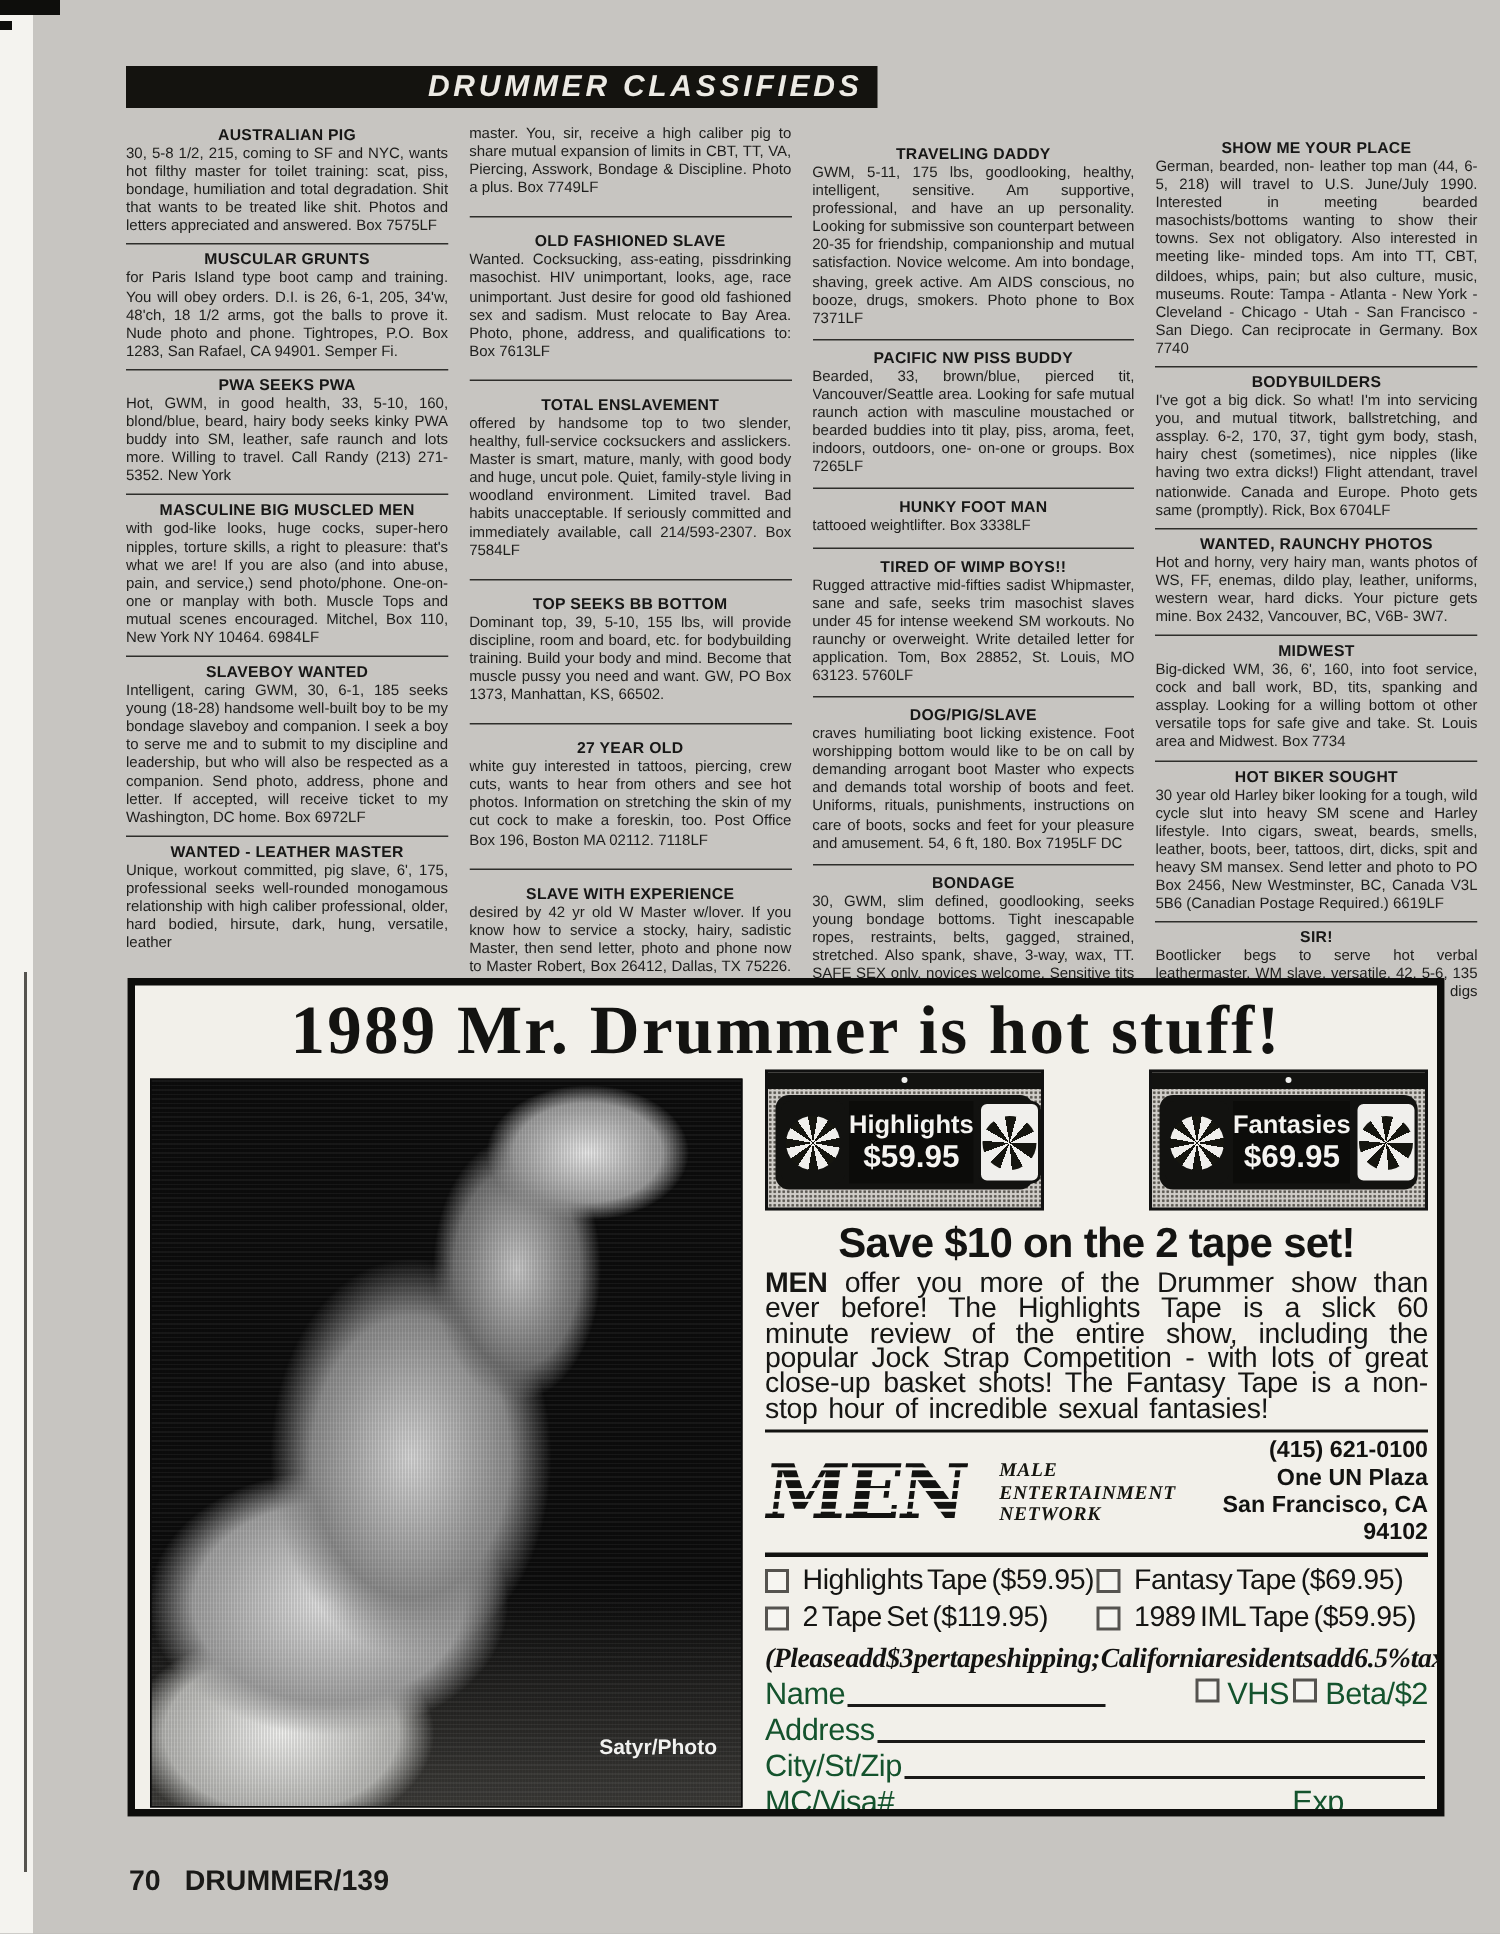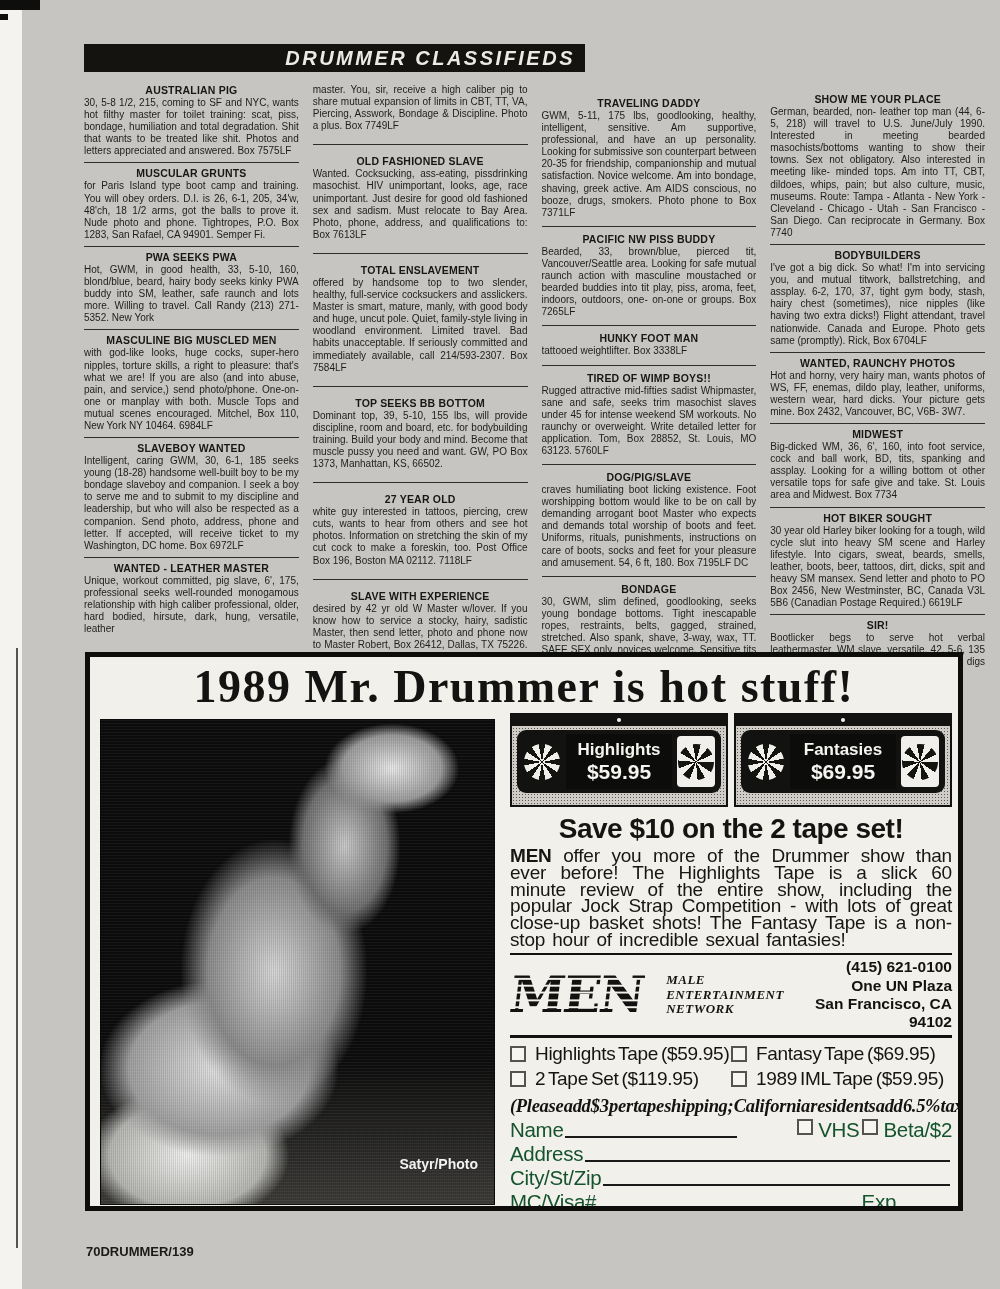--- a/index.html
+++ b/index.html
@@ -43,21 +43,21 @@
       radial-gradient(90px 60px at 74% 10%,#e8e8e8,#9a9a9a 55%,transparent 75%),
       radial-gradient(70px 110px at 62% 26%,#c9c9c9,#6f6f6f 60%,transparent 80%),
       radial-gradient(120px 170px at 44% 52%,#d6d6d6,#8a8a8a 55%,transparent 78%),
       radial-gradient(150px 110px at 30% 72%,#e2e2e2,#9f9f9f 60%,transparent 80%),
       radial-gradient(120px 80px at 22% 90%,#f0f0ee,#b5b5b2 65%,transparent 85%),
       linear-gradient(180deg,#0c0c0c 70%,#3c3b38 100%);}
   .photo-credit{position:absolute;right:16px;bottom:32px;color:#f2f2f0;font-weight:bold;font-size:14px;}
 
   .right-col{position:absolute;left:420px;top:56px;width:442px;}
   .tapes{display:flex;justify-content:space-between;}
-  .tape{width:218px;height:94px;border:2px solid #111;box-sizing:border-box;position:relative;
+  .tape{width:186px;height:94px;border:2px solid #111;box-sizing:border-box;position:relative;
     background-color:#d0cdc8;background-image:radial-gradient(#5a5751 .8px,transparent 1px);background-size:3px 3px;
     padding:15px 5px 12px;}
   .tape-top{position:absolute;top:0;left:0;right:0;height:11px;background:#121210;}
   .tape-dot{position:absolute;top:3px;left:50%;margin-left:-2px;width:4px;height:4px;background:#f0f0ee;border-radius:50%;}
   .tape-band{height:100%;background:#121210;border-radius:9px;display:flex;align-items:center;gap:3px;padding:4px;box-sizing:border-box;}
   .reel-box{height:100%;width:42px;flex:0 0 auto;border-radius:6px;display:flex;align-items:center;justify-content:center;}
   .reel-box.left{background:#121210;}
   .reel-box.right{background:#f0efec;border:2px solid #121210;box-sizing:border-box;}
   .reel{width:36px;height:36px;border-radius:50%;background:repeating-conic-gradient(from 10deg,#f0efec 0 24deg,#15150f 24deg 45deg);}
   .reel-box.right .reel{background:repeating-conic-gradient(from 100deg,#15150f 0 25deg,#f0efec 25deg 50deg);}
@@ -88,21 +88,21 @@
     word-spacing:-4px;letter-spacing:-.3px;margin-top:6px;color:#131311;white-space:nowrap;}
 
   .form{margin-top:2px;}
   .form-row{display:flex;align-items:flex-end;font-size:20.5px;letter-spacing:-.3px;color:#14532d;margin-top:2px;line-height:1.08;}
   .fill{flex:1;border-bottom:2.5px solid #1a1a18;margin:0 2px 3px;height:16px;}
   .fill.name{flex:0 0 172px;}
   .fill.exp{flex:0 0 52px;}
   .vhs-group{margin-left:auto;display:flex;align-items:flex-start;gap:3px;white-space:nowrap;padding-left:40px;}
   .vhs-group .checkbox{margin-right:2px;}
 
-  .footer{position:absolute;left:86px;top:1244px;font-weight:bold;font-size:13px;color:#1a1a18;display:flex;}
+  .footer{position:absolute;left:86px;top:1244px;font-weight:bold;font-size:19px;color:#1a1a18;display:flex;gap:16px;}
 </style>
 </head>
 <body>
 
 <div id="page">
   <div class="gutter"></div>
   <div class="scan-mark-1"></div>
   <div class="scan-mark-2"></div>
   <div class="crease"></div>
 

